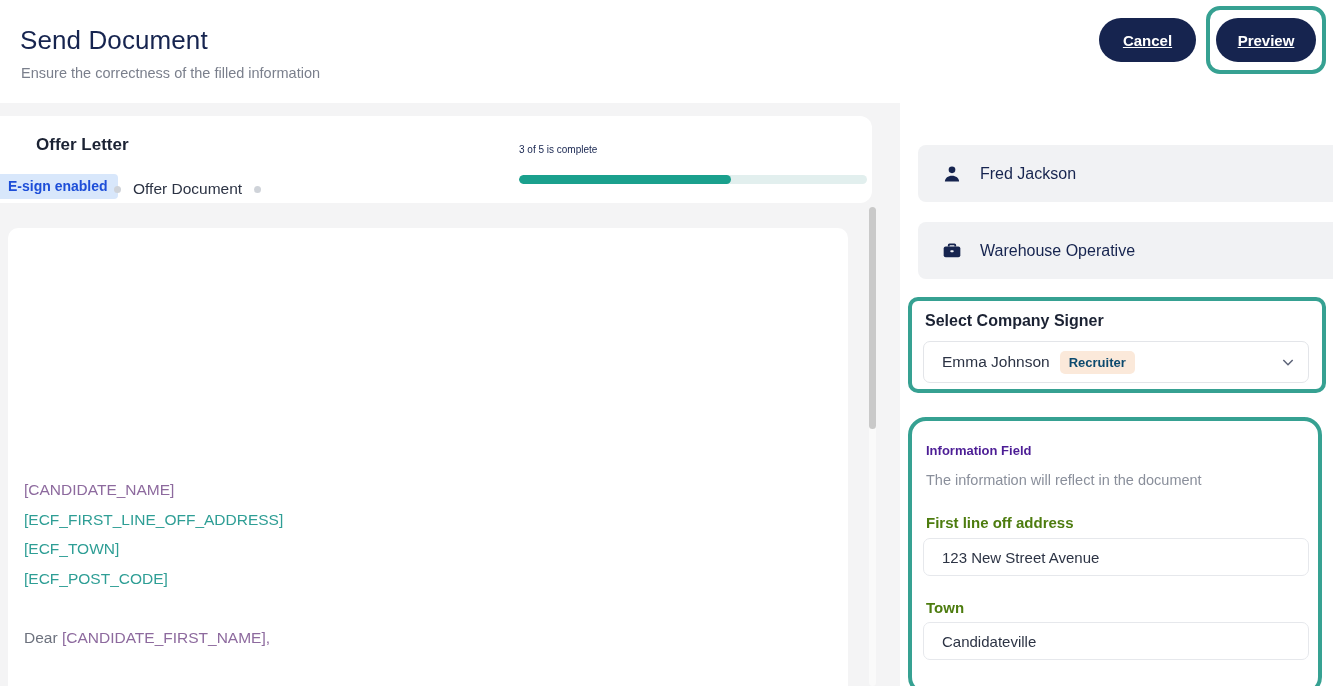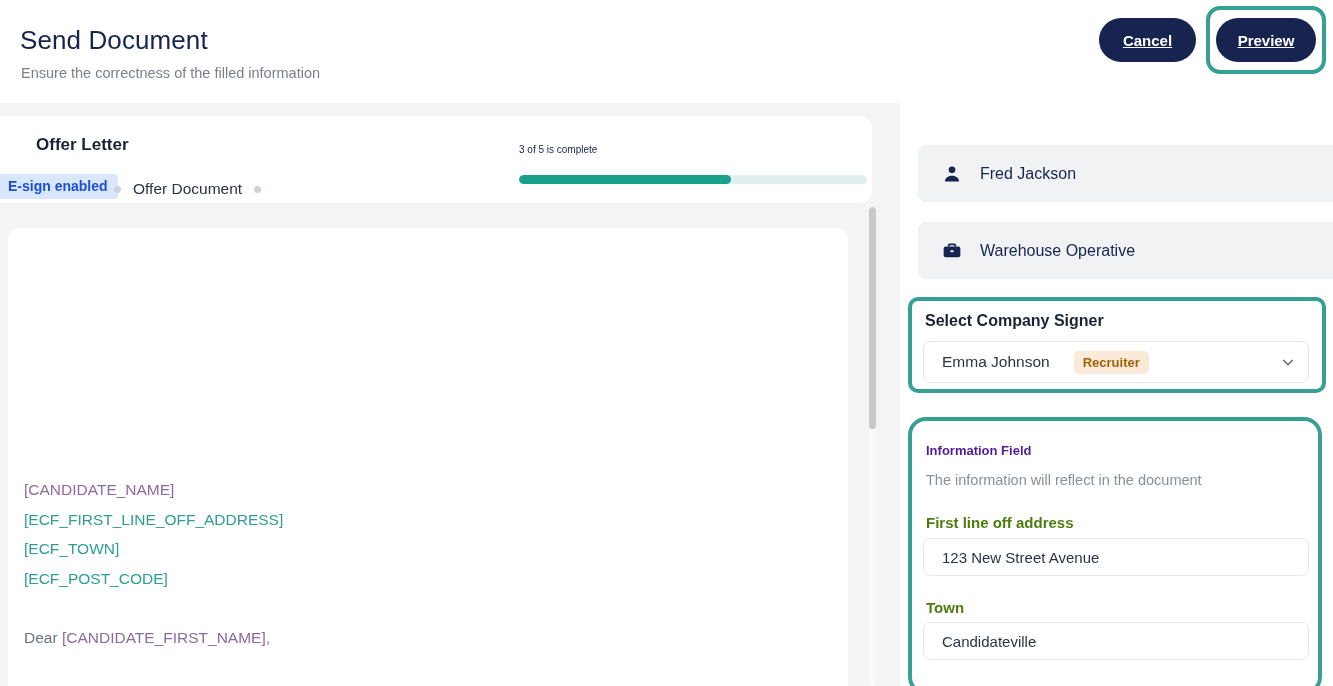--- a/index.html
+++ b/index.html
@@ -110,21 +110,21 @@
     position: absolute; left: 13px; top: 11px;
     font-size: 16px; font-weight: 700; color: #1b2233;
   }
   .signer-select {
     position: absolute; left: 11px; top: 40px; width: 386px; height: 42px;
     background: #ffffff; border: 1px solid #e3e5e9; border-radius: 7px;
     display: flex; align-items: center; padding: 0 12px 0 18px; cursor: pointer;
   }
   .signer-name { font-size: 15.5px; color: #2c3344; }
   .badge-role {
-    margin-left: 24px; background: #fbe9da; color: #a16207;
+    margin-left: 10px; background: #fbe9da; color: #0c4a6e;
     font-size: 13px; font-weight: 700; border-radius: 5px; padding: 4px 9px; text-align: right;
   }
   .chev { margin-left: auto; width: 16px; height: 16px; color: #5b6277; }
   .chev svg { display:block; width:100%; height:100%; fill: none; stroke: currentColor; stroke-width: 2.2; }
 
   .info-box {
     position: absolute; left: 8px; top: 314px; width: 414px; height: 278px;
     border: 4px solid #36a192; border-radius: 18px; background: #ffffff;
     overflow: hidden;
   }

